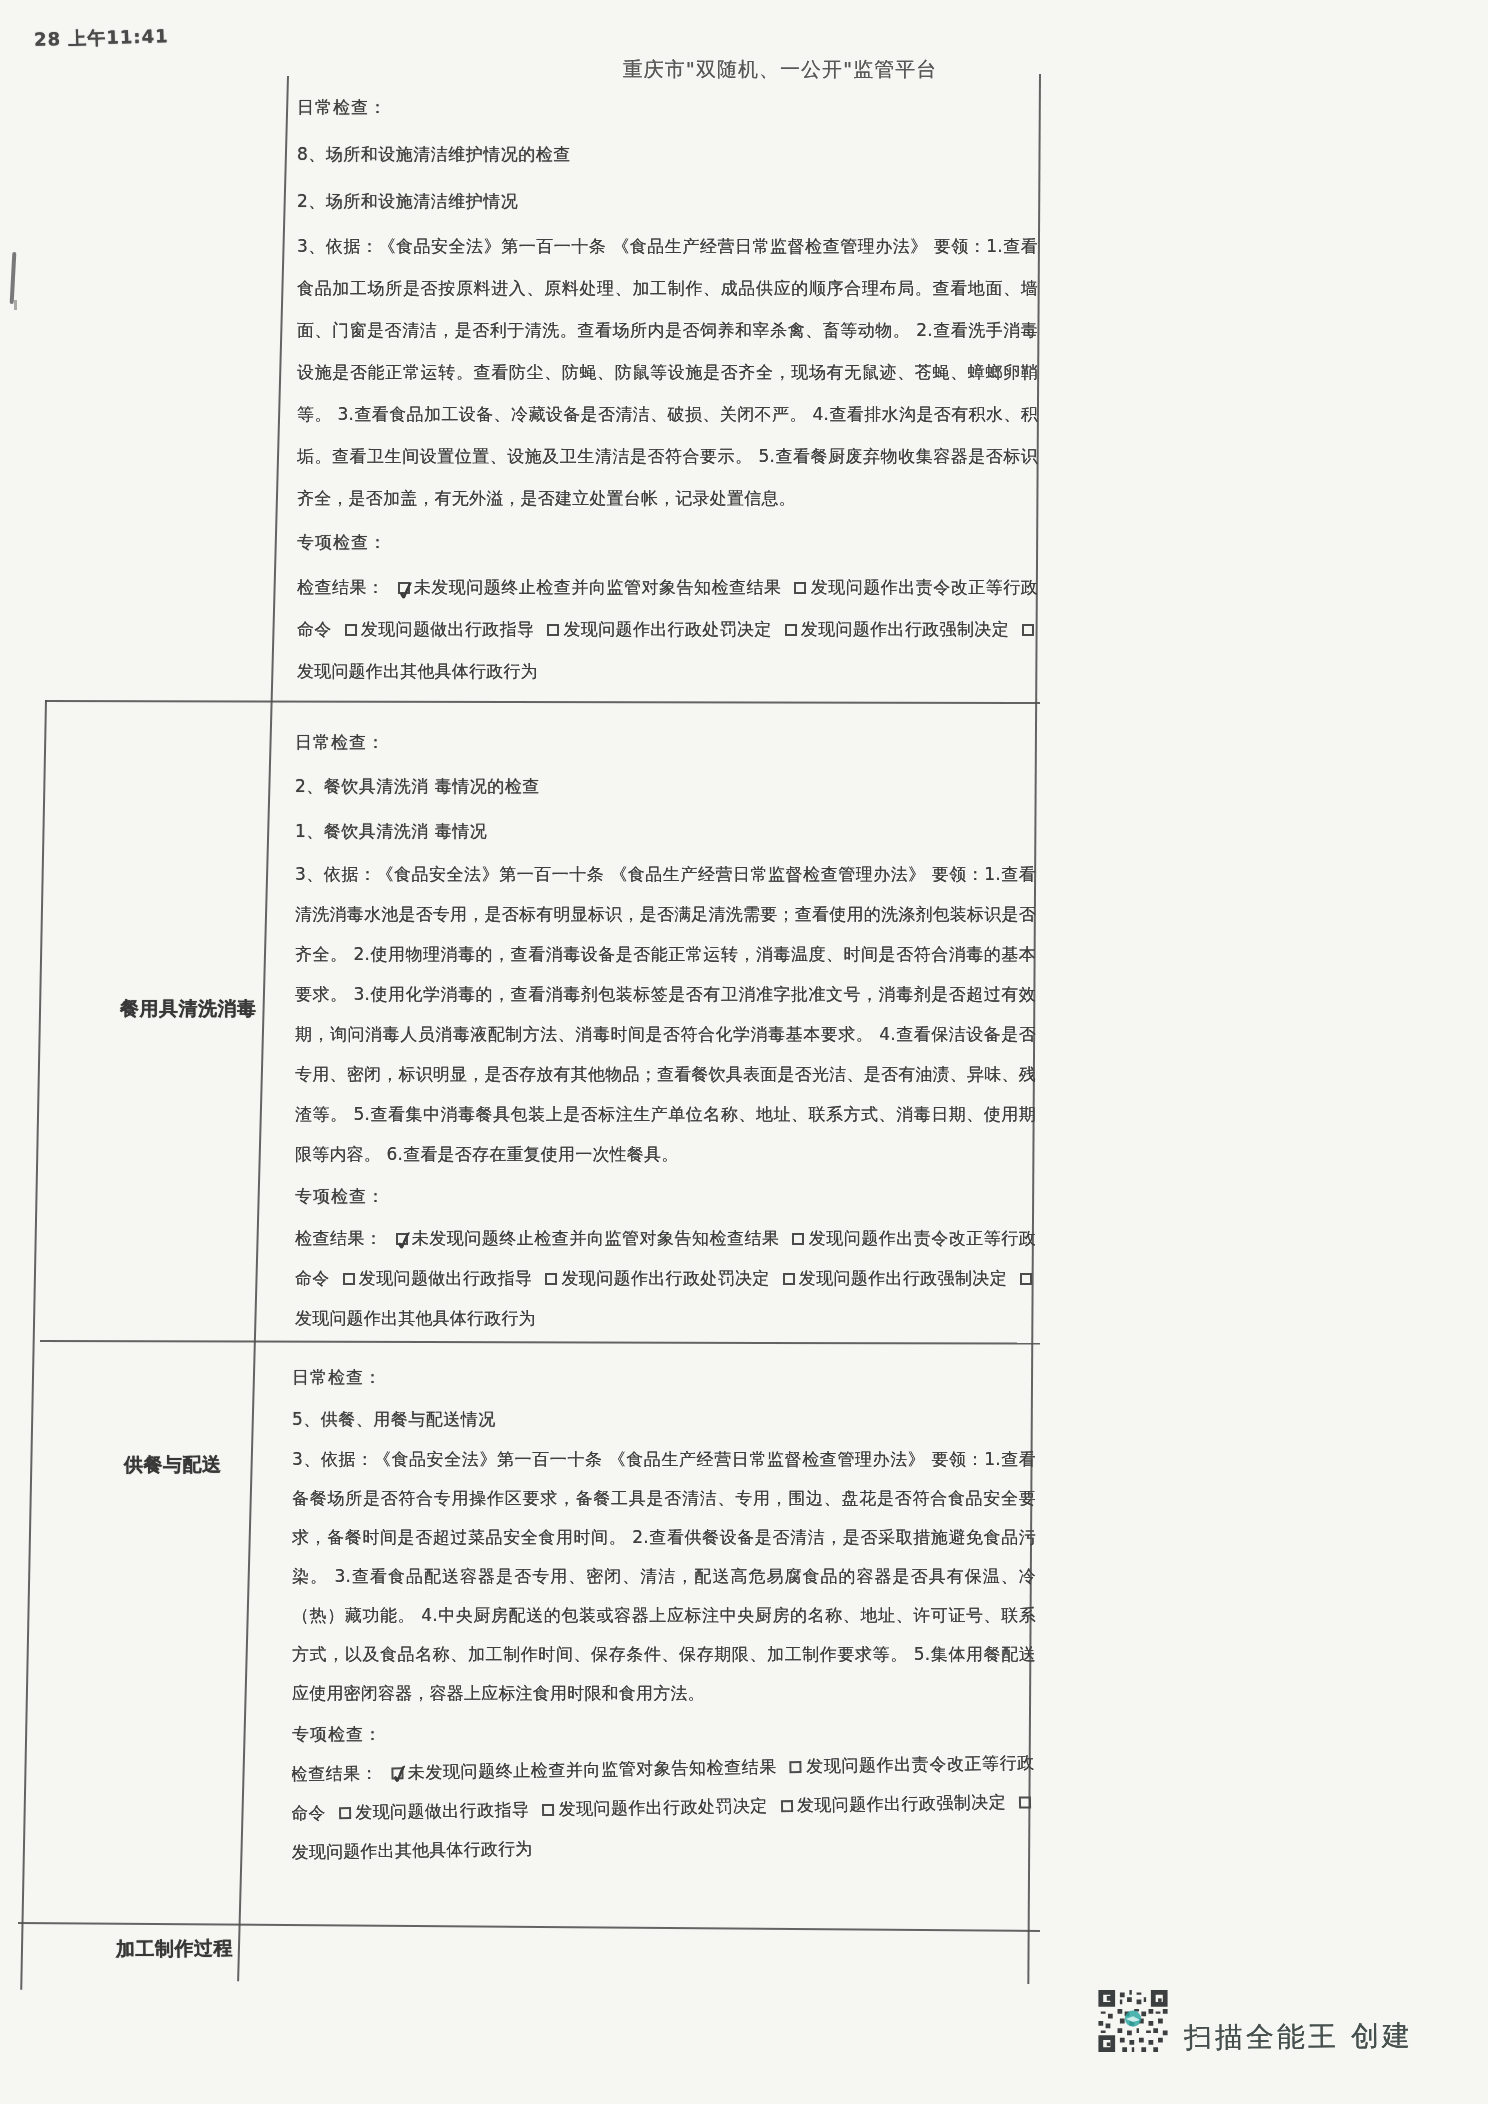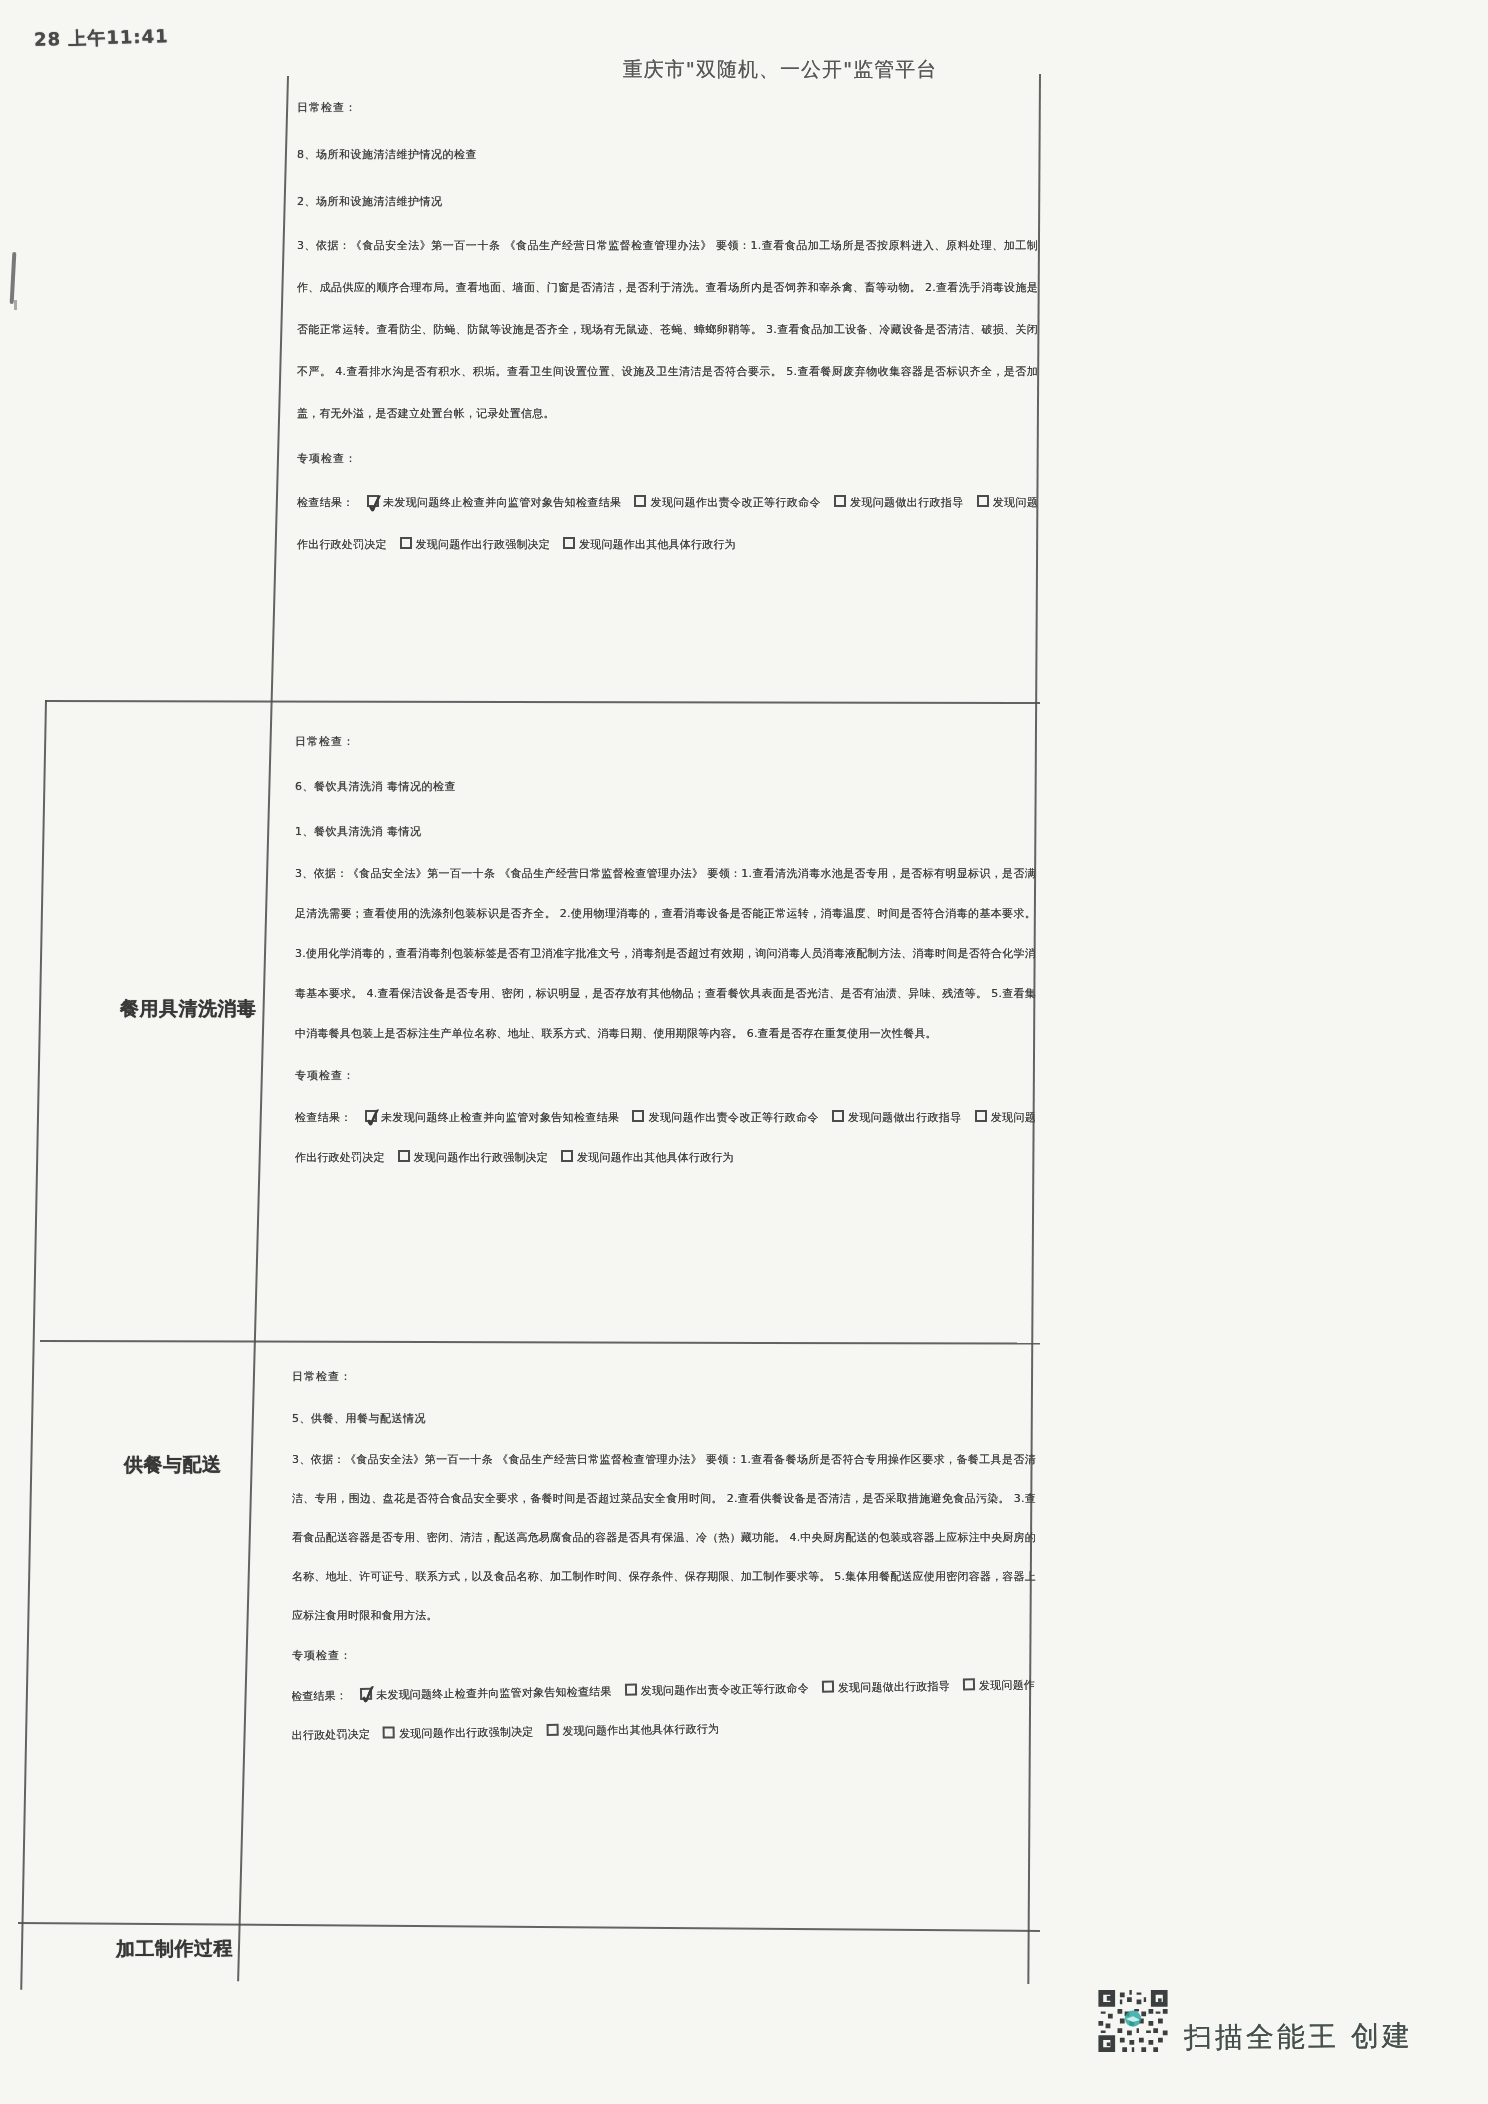--- a/index.html
+++ b/index.html
@@ -25,21 +25,21 @@
   .h1{left:45px;top:700px;width:995px;transform:rotate(0.12deg);}
   .h2{left:40px;top:1340px;width:1000px;transform:rotate(0.15deg);}
   .h3{left:18px;top:1922px;width:1022px;transform:rotate(0.45deg);}
 
   .rlabel{position:absolute;font-size:19px;font-weight:bold;color:#373737;letter-spacing:.5px;
           text-shadow:0 0 .8px #444;}
   .l2{left:120px;top:996px;}
   .l3{left:124px;top:1452px;transform:rotate(-0.4deg);}
   .l4{left:116px;top:1936px;transform:rotate(-0.6deg);}
 
-  .cbox{position:absolute;font-size:11px;overflow:hidden;}
+  .cbox{position:absolute;font-size:17px;overflow:hidden;}
   .c1{left:297px;top:84px;width:741px;height:610px;--plh:42px;--ilh:47px;--hlh:47px;}
   .c2{left:295px;top:720px;width:741px;height:616px;--plh:40px;--ilh:45px;--hlh:44px;}
   .c3{left:292px;top:1356px;width:744px;height:562px;--plh:39px;--ilh:42px;--hlh:42px;}
 
   .sec-heading{line-height:var(--hlh);letter-spacing:1px;text-shadow:0 0 .7px #4a4a4a;}
   .item{line-height:var(--ilh);letter-spacing:.5px;text-shadow:0 0 .7px #4a4a4a;}
   .para{line-height:var(--plh);text-align:justify;letter-spacing:.2px;text-shadow:0 0 .5px #555;}
   .c3 .result{transform:rotate(-0.9deg);transform-origin:0 100%;}
   .opt{margin-left:12px;white-space:normal;}
 
@@ -82,21 +82,21 @@
   <div class="cbox c1 ink">
       <div class="sec-heading">日常检查：</div>
       <div class="item">8、场所和设施清洁维护情况的检查</div>
       <div class="item">2、场所和设施清洁维护情况</div>
       <div class="para">3、依据：《食品安全法》第一百一十条 《食品生产经营日常监督检查管理办法》 要领：1.查看食品加工场所是否按原料进入、原料处理、加工制作、成品供应的顺序合理布局。查看地面、墙面、门窗是否清洁，是否利于清洗。查看场所内是否饲养和宰杀禽、畜等动物。 2.查看洗手消毒设施是否能正常运转。查看防尘、防蝇、防鼠等设施是否齐全，现场有无鼠迹、苍蝇、蟑螂卵鞘等。 3.查看食品加工设备、冷藏设备是否清洁、破损、关闭不严。 4.查看排水沟是否有积水、积垢。查看卫生间设置位置、设施及卫生清洁是否符合要示。 5.查看餐厨废弃物收集容器是否标识齐全，是否加盖，有无外溢，是否建立处置台帐，记录处置信息。</div>
       <div class="sec-heading">专项检查：</div>
       <div class="para result"><span>检查结果：</span><span class="opt"><span class="cb checked"></span>未发现问题终止检查并向监管对象告知检查结果</span><span class="opt"><span class="cb"></span>发现问题作出责令改正等行政命令</span><span class="opt"><span class="cb"></span>发现问题做出行政指导</span><span class="opt"><span class="cb"></span>发现问题作出行政处罚决定</span><span class="opt"><span class="cb"></span>发现问题作出行政强制决定</span><span class="opt"><span class="cb"></span>发现问题作出其他具体行政行为</span></div>
     </div>
   <div class="cbox c2 ink">
       <div class="sec-heading">日常检查：</div>
-      <div class="item">6、餐饮具清洗消 毒情况的检查</div>
+      <div class="item">2、餐饮具清洗消 毒情况的检查</div>
       <div class="item">1、餐饮具清洗消 毒情况</div>
       <div class="para">3、依据：《食品安全法》第一百一十条 《食品生产经营日常监督检查管理办法》 要领：1.查看清洗消毒水池是否专用，是否标有明显标识，是否满足清洗需要；查看使用的洗涤剂包装标识是否齐全。 2.使用物理消毒的，查看消毒设备是否能正常运转，消毒温度、时间是否符合消毒的基本要求。 3.使用化学消毒的，查看消毒剂包装标签是否有卫消准字批准文号，消毒剂是否超过有效期，询问消毒人员消毒液配制方法、消毒时间是否符合化学消毒基本要求。 4.查看保洁设备是否专用、密闭，标识明显，是否存放有其他物品；查看餐饮具表面是否光洁、是否有油渍、异味、残渣等。 5.查看集中消毒餐具包装上是否标注生产单位名称、地址、联系方式、消毒日期、使用期限等内容。 6.查看是否存在重复使用一次性餐具。</div>
       <div class="sec-heading">专项检查：</div>
       <div class="para result"><span>检查结果：</span><span class="opt"><span class="cb checked"></span>未发现问题终止检查并向监管对象告知检查结果</span><span class="opt"><span class="cb"></span>发现问题作出责令改正等行政命令</span><span class="opt"><span class="cb"></span>发现问题做出行政指导</span><span class="opt"><span class="cb"></span>发现问题作出行政处罚决定</span><span class="opt"><span class="cb"></span>发现问题作出行政强制决定</span><span class="opt"><span class="cb"></span>发现问题作出其他具体行政行为</span></div>
     </div>
   <div class="cbox c3 ink">
       <div class="sec-heading">日常检查：</div>
       <div class="item">5、供餐、用餐与配送情况</div>
       <div class="para">3、依据：《食品安全法》第一百一十条 《食品生产经营日常监督检查管理办法》 要领：1.查看备餐场所是否符合专用操作区要求，备餐工具是否清洁、专用，围边、盘花是否符合食品安全要求，备餐时间是否超过菜品安全食用时间。 2.查看供餐设备是否清洁，是否采取措施避免食品污染。 3.查看食品配送容器是否专用、密闭、清洁，配送高危易腐食品的容器是否具有保温、冷（热）藏功能。 4.中央厨房配送的包装或容器上应标注中央厨房的名称、地址、许可证号、联系方式，以及食品名称、加工制作时间、保存条件、保存期限、加工制作要求等。 5.集体用餐配送应使用密闭容器，容器上应标注食用时限和食用方法。</div>
       <div class="sec-heading">专项检查：</div>

